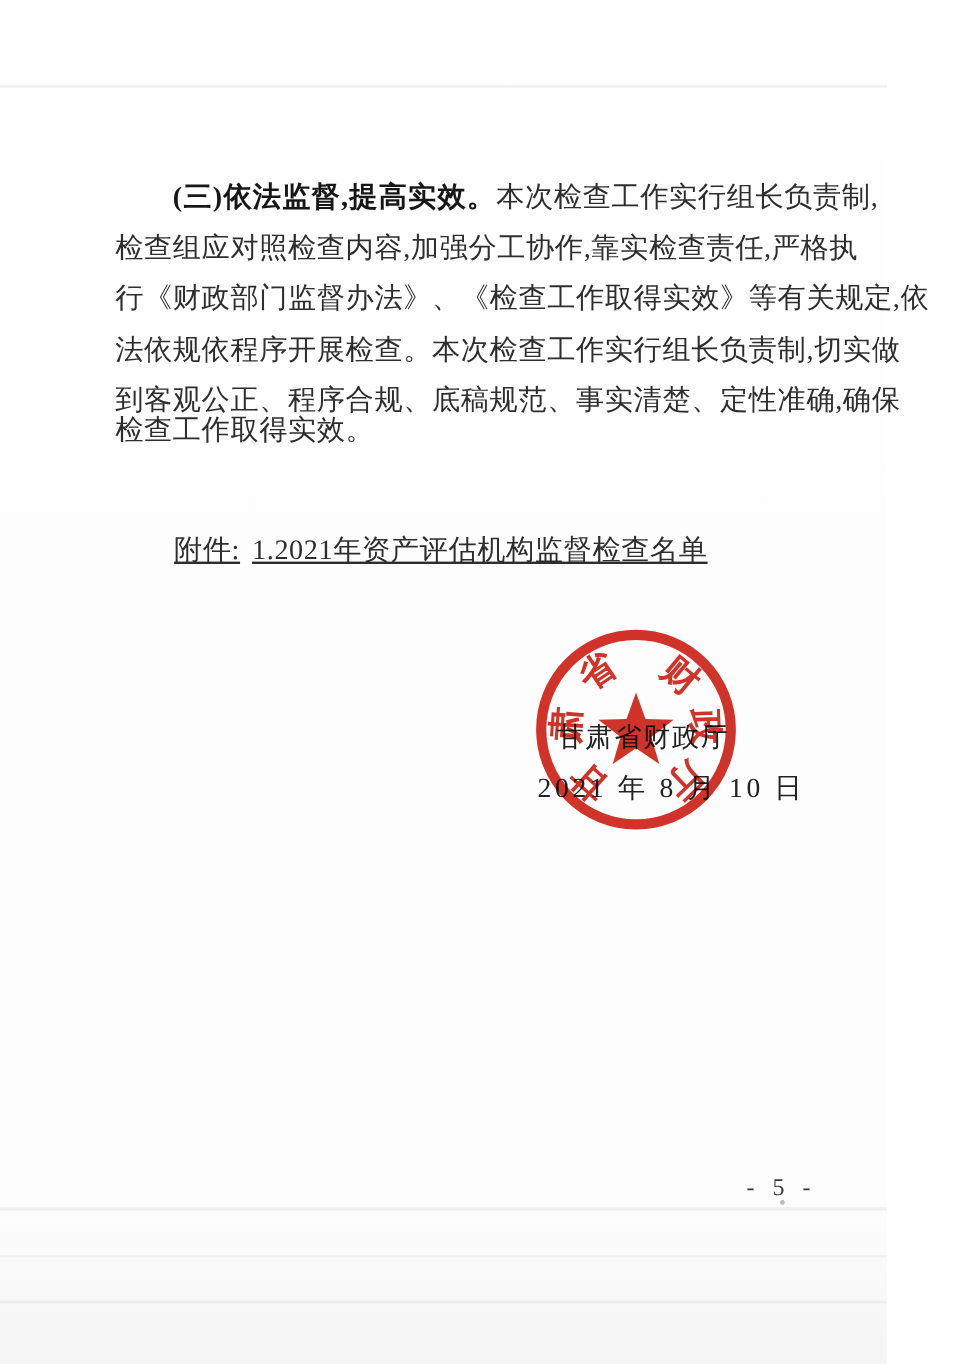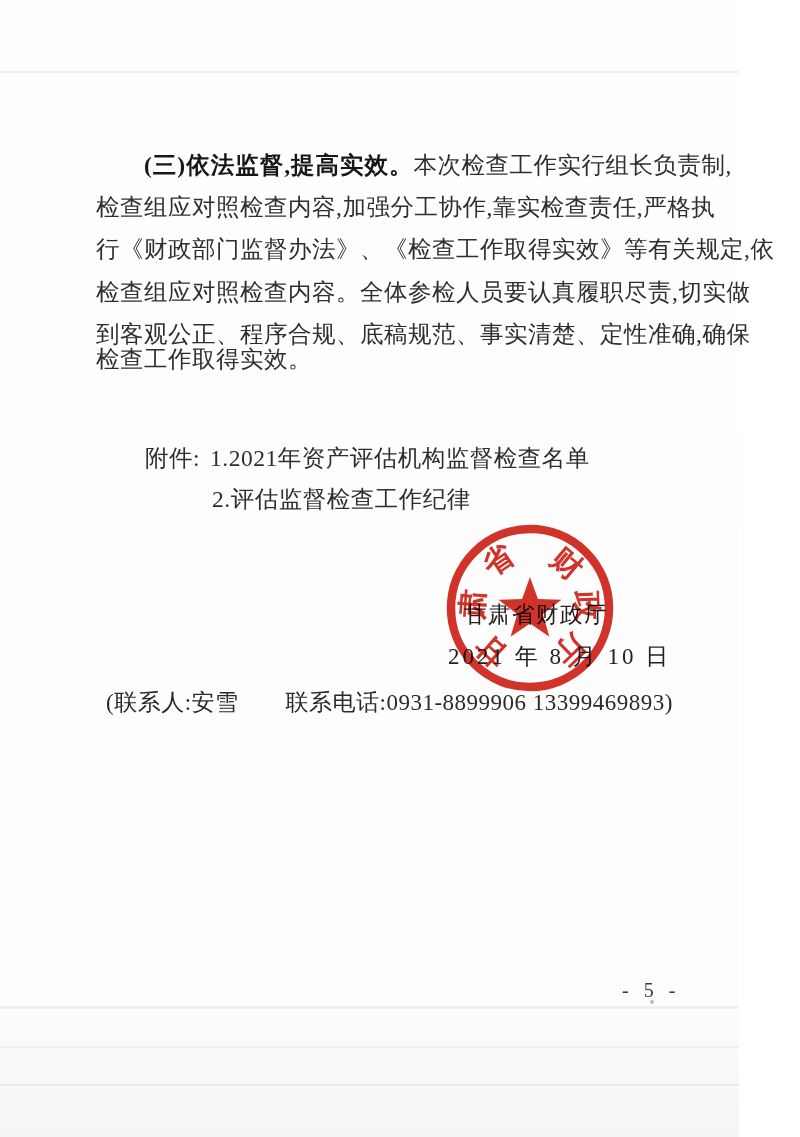--- a/index.html
+++ b/index.html
@@ -17,21 +17,21 @@
   }
   
   .scan-line { position: absolute; left: 0; width: 100%; pointer-events: none; }
   .scan-line.l1 { top: 71px;  height: 2px; background: #ededed; opacity: .85; }
   .scan-line.l2 { top: 1006px; height: 3px; background: #f0f0f0; }
   .scan-line.l3 { top: 1046px; height: 2px; background: #f0f0f0; }
   .scan-line.l4 { top: 1084px; height: 2px; background: #ececec; }
   .speck { position: absolute; left: 650px; top: 1000px; width: 4px; height: 4px;
            background: #8d8d8d; border-radius: 50%; opacity: .6; }
 
-  .cn { color: #2b2b2b; letter-spacing: .5px; }
+  .cn { color: #2b2b2b; letter-spacing: .5px; text-decoration: underline; }
 
   
   .body-block { position: absolute; left: 96px; top: 150px; width: 609px; }
   .bline {
     position: absolute; left: 0; width: 609px;
     font-size: 23.5px; line-height: 30px; color: #2e2e2e;
     text-align: justify; text-align-last: justify; text-justify: inter-character;
     white-space: nowrap;
   }
   .bline.first { text-indent: 48px; }
@@ -73,34 +73,32 @@
   <div class="scan-line l1"></div>
   <div class="scan-line l2"></div>
   <div class="scan-line l3"></div>
   <div class="scan-line l4"></div>
   <div class="speck"></div>
 
   <div class="body-block cn">
     <div class="bline first" style="top:0"><b>(三)依法监督,提高实效。</b><span>本次检查工作实行组长负责制,</span></div>
     <div class="bline" style="top:42px">检查组应对照检查内容,加强分工协作,靠实检查责任,严格执</div>
     <div class="bline" style="top:84px">行《财政部门监督办法》、《检查工作取得实效》等有关规定,依</div>
-    <div class="bline" style="top:127px">检查组应对照检查内容。全体参检人员要认真履职尽责,切实做</div>
+    <div class="bline" style="top:127px">法依规依程序开展检查。本次检查工作实行组长负责制,切实做</div>
     <div class="bline" style="top:169px">到客观公正、程序合规、底稿规范、事实清楚、定性准确,确保</div>
     <div class="bline last" style="top:194px">检查工作取得实效。</div>
   </div>
 
   <div class="attach-1 cn">
     <span class="label">附件:</span><span>1.2021年资产评估机构监督检查名单</span>
   </div>
-  <div class="attach-2 cn">2.评估监督检查工作纪律</div>
 
   <div class="issuer">甘肃省财政厅</div>
   <div class="sigdate">2021 年 8 月 10 日</div>
 
-  <div class="contact">(联系人:安雪　　联系电话:0931-8899906  13399469893)</div>
 
   <div class="pageno">- 5 -</div>
 
   <svg class="seal" viewBox="0 0 192 192">
 
     <circle cx="92" cy="90" r="79" fill="none" stroke="#cf2318" stroke-width="8.5"></circle>
 
     <polygon fill="#cf2318" points="92,59 99.9,81.1 123.4,81.8 104.8,96.2 111.4,118.7 92,105.5 72.6,118.7 79.2,96.2 60.6,81.8 84.1,81.1"></polygon>
 
     <g transform="translate(92,90)" fill="#cf2318">

